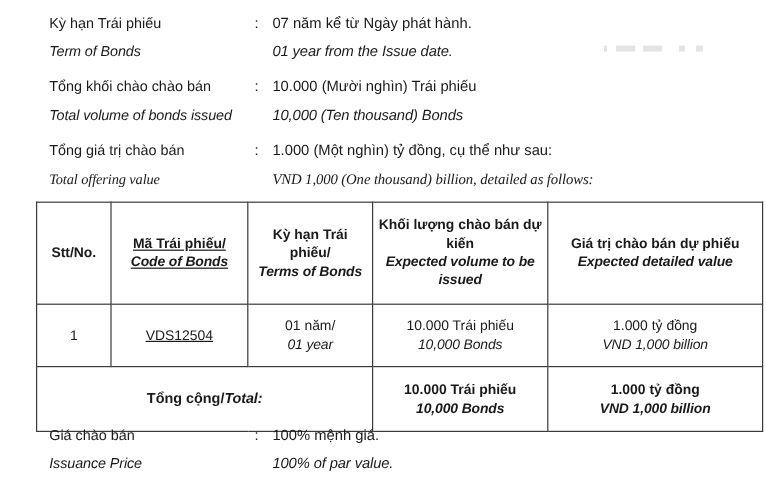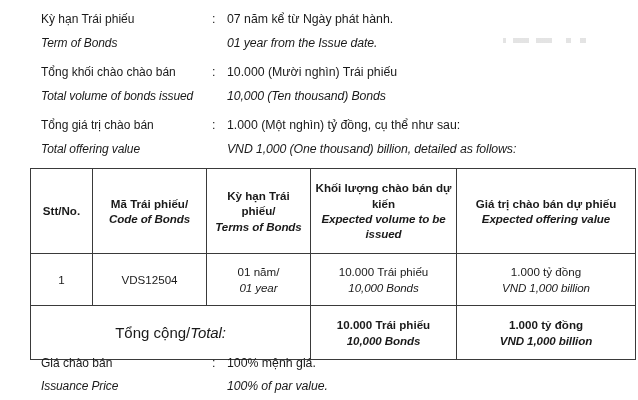--- a/index.html
+++ b/index.html
@@ -100,21 +100,21 @@
     font-size: 11.6px;
   }
   table.offer td {
     border: 1px solid #3a3a3a;
     text-align: center;
     vertical-align: middle;
     padding: 3px 2px;
     line-height: 1.33;
   }
   td.c1 { width: 57px; }
-  td.c2 { width: 109px; }
+  td.c2 { width: 109px; text-decoration: underline; }
   td.c3 { width: 99px; }
   td.c4 { width: 141px; }
   td.c5 { width: 174px; }
 
   thead td, .hdr {
     font-weight: bold;
     height: 85px;
   }
   .hdr .vn { font-style: normal; }
   .hdr .en { font-style: italic; }
@@ -122,22 +122,22 @@
   .datarow td { height: 45px; font-weight: normal; }
   .datarow .en { font-style: italic; }
 
   .totalrow td { height: 47px; font-weight: bold; }
   .totalrow .en { font-style: italic; }
 
   .ln { display: block; }
   .nowrapline { white-space: nowrap; }
 
   .total-label {
-    font-weight: normal;
-    font-size: 15px;
+    font-weight: bold;
+    font-size: 12px;
   }
 </style>
 </head>
 <body>
 
 <div class="page">
 
   <div class="scan-artifact"></div>
 
   <div class="def-block">
@@ -160,21 +160,21 @@
     <div class="def-row" style="top:85px;">
       <span class="def-label en">Total volume of bonds issued</span>
       <span class="def-value en">10,000 (Ten thousand) Bonds</span>
     </div>
 
     <div class="def-row" style="top:114px;">
       <span class="def-label">Tổng giá trị chào bán</span>
       <span class="def-colon">:</span>
       <span class="def-value">1.000 (Một nghìn) tỷ đồng, cụ thể như sau:</span>
     </div>
-    <div class="def-row" style="top:138px;">
+    <div class="def-row" style="top:138px;font-family:Liberation Serif, serif;">
       <span class="def-label en">Total offering value</span>
       <span class="def-value en">VND 1,000 (One thousand) billion, detailed as follows:</span>
     </div>
 
   </div>
 
   <div class="tbl-wrap">
     <table class="offer">
       <tbody>
 
@@ -189,21 +189,21 @@
           <td class="c3">
             <span class="ln vn">Kỳ hạn Trái phiếu/</span>
             <span class="ln en">Terms of Bonds</span>
           </td>
           <td class="c4">
             <span class="ln vn">Khối lượng chào bán dự kiến</span>
             <span class="ln en">Expected volume to be issued</span>
           </td>
           <td class="c5">
             <span class="ln vn">Giá trị chào bán dự phiếu</span>
-            <span class="ln en">Expected offering value</span>
+            <span class="ln en">Expected detailed value</span>
           </td>
         </tr>
 
         <tr class="datarow">
           <td class="c1">
             <span class="ln">1</span>
           </td>
           <td class="c2">
             <span class="ln">VDS12504</span>
           </td>

